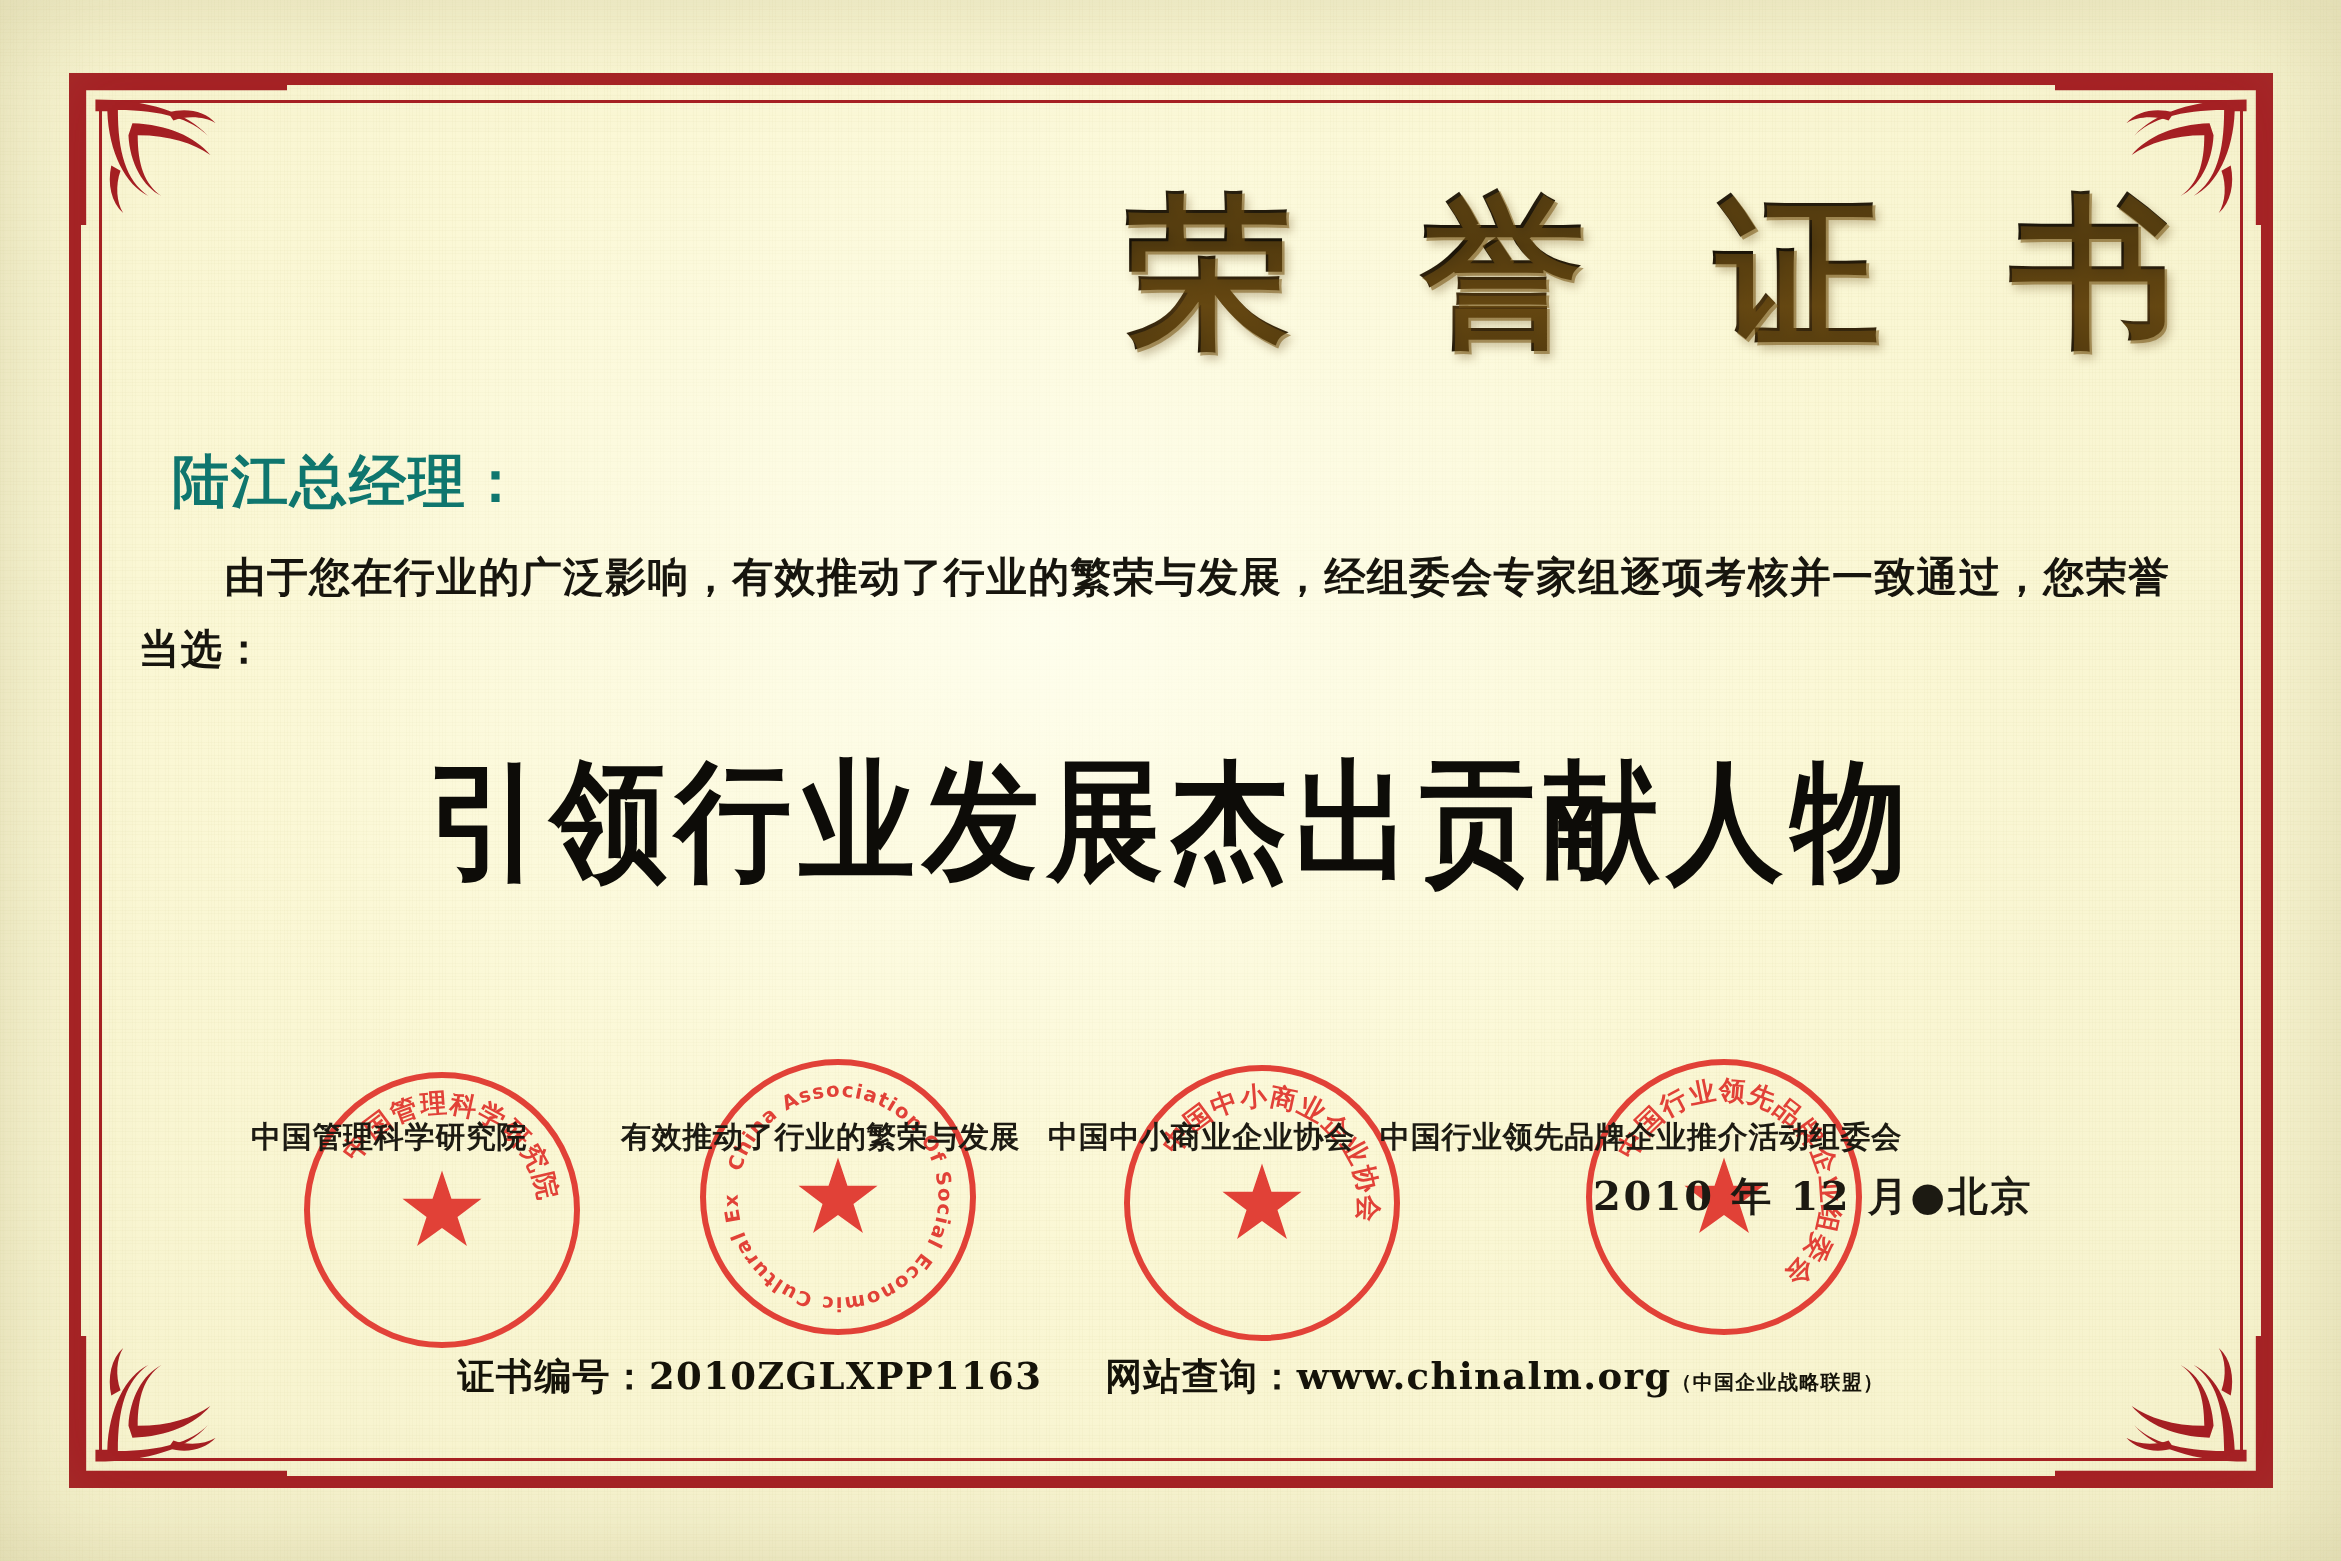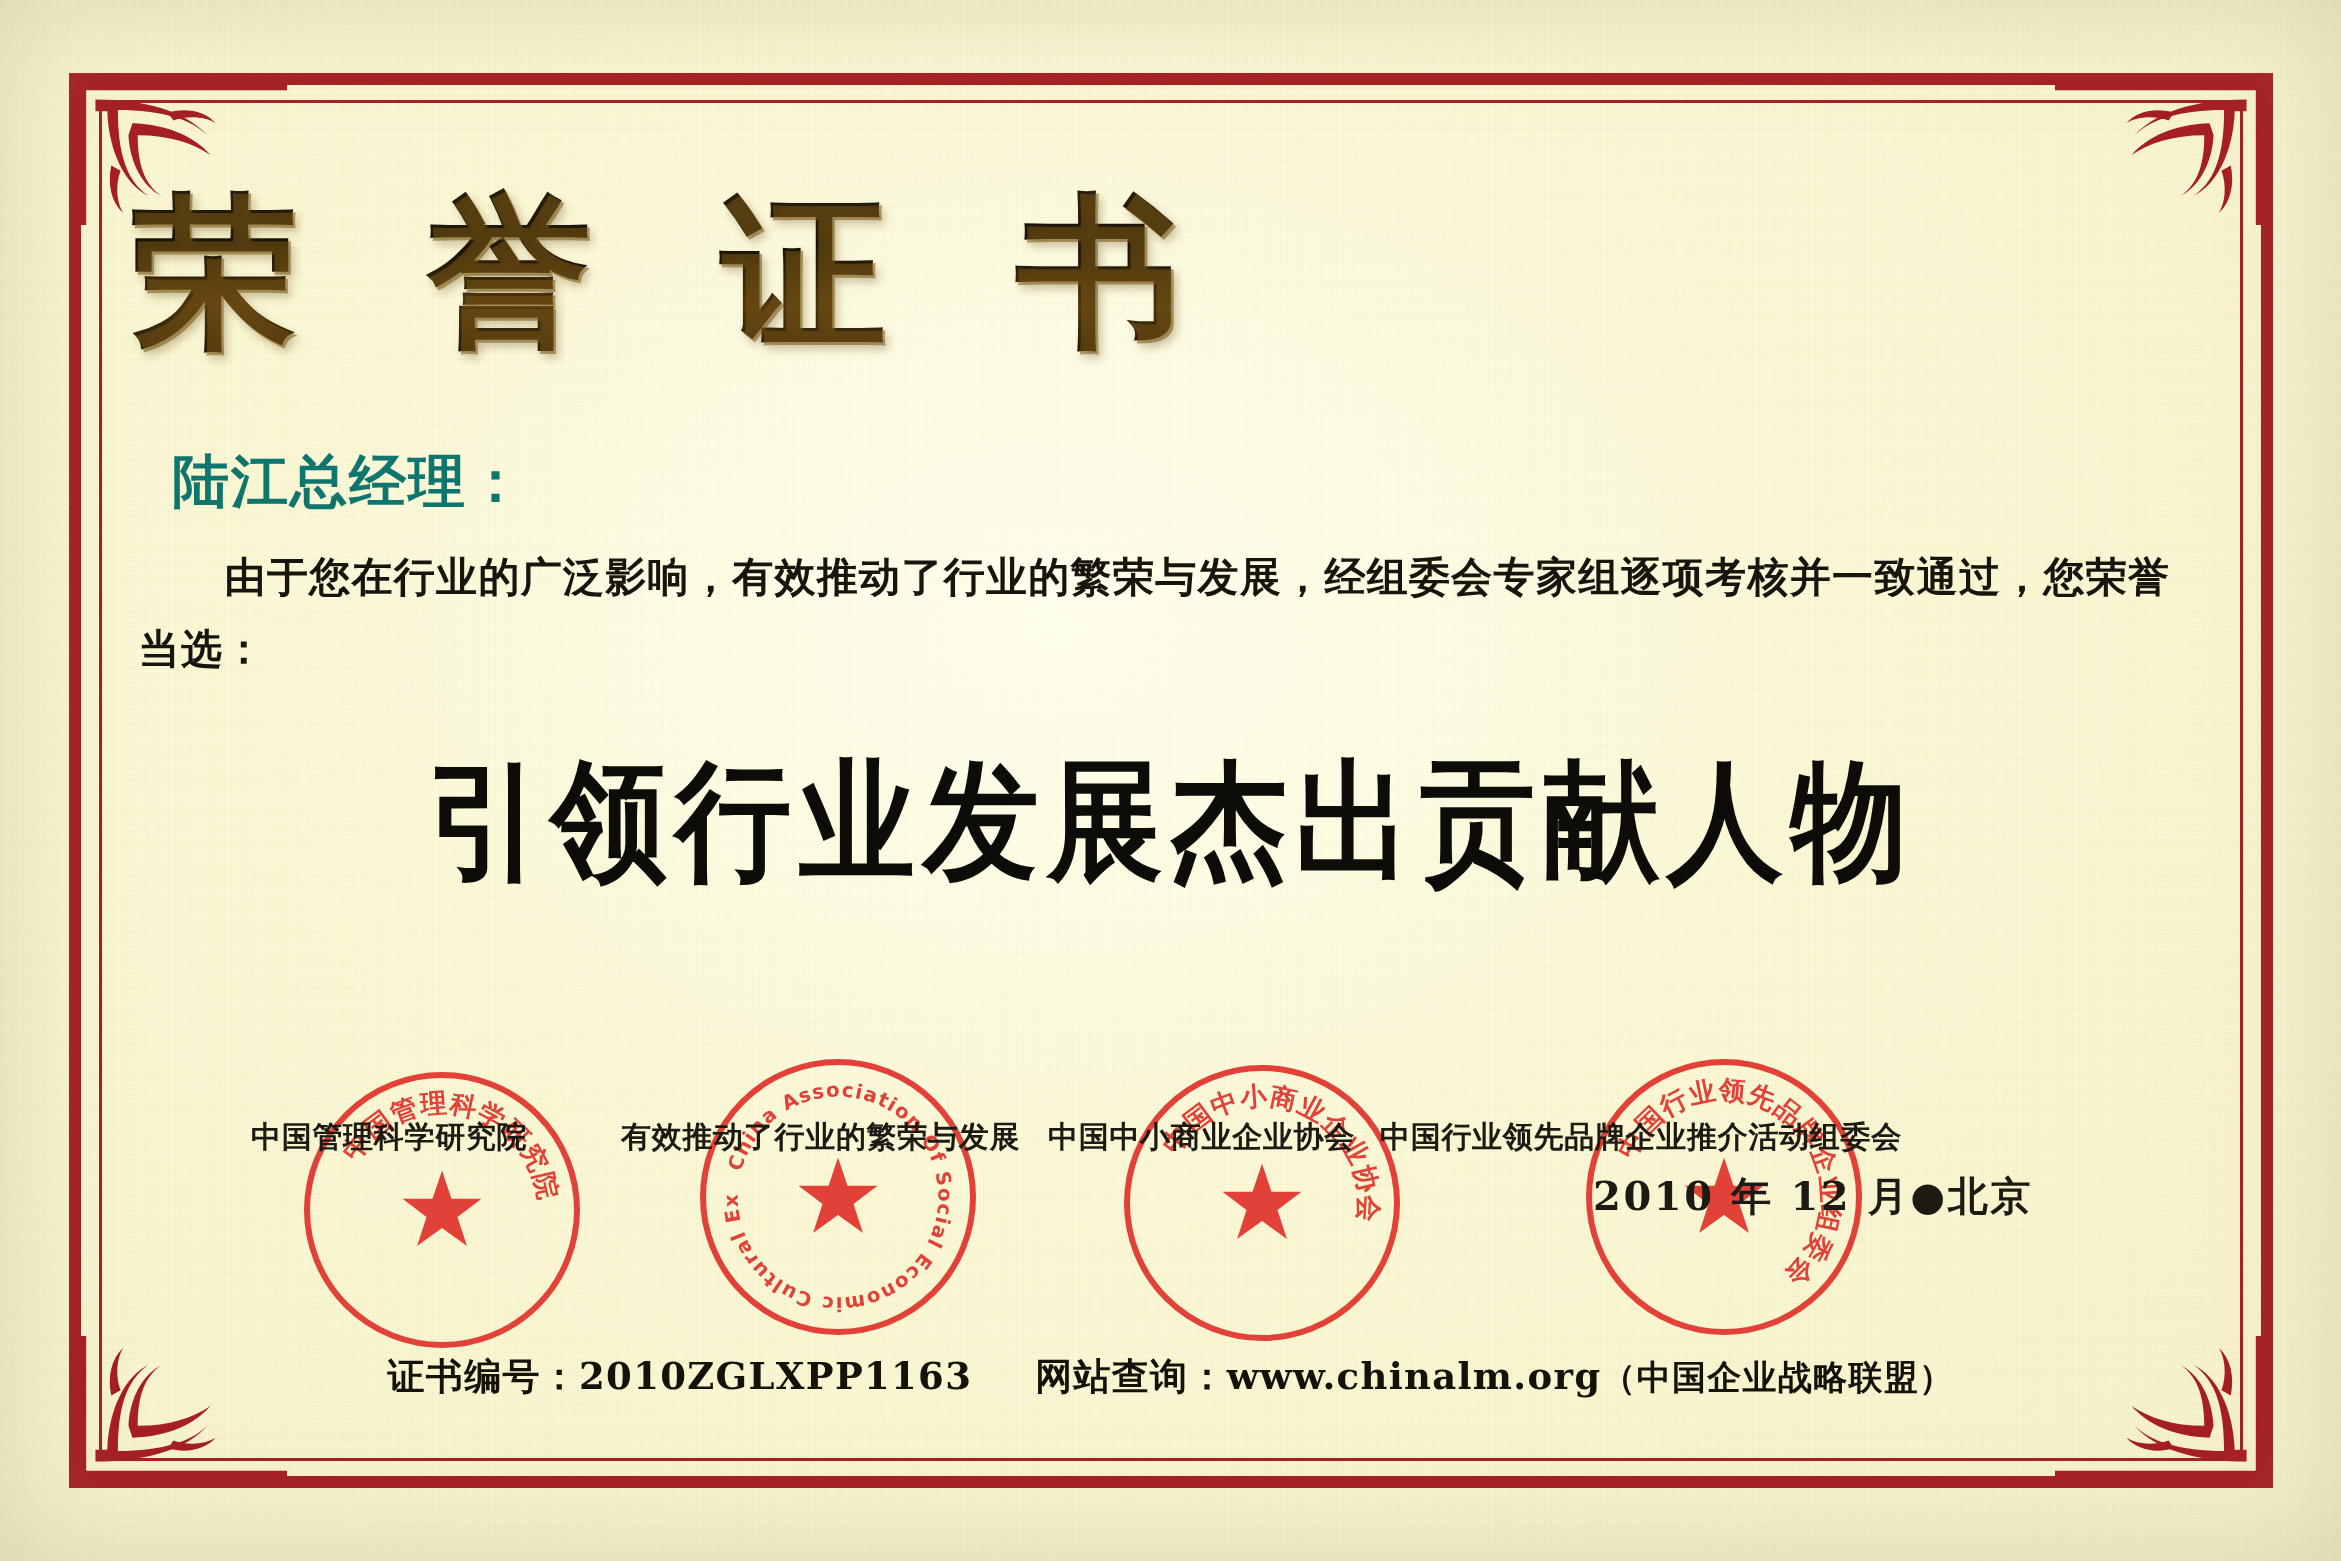--- a/index.html
+++ b/index.html
@@ -72,21 +72,21 @@
   
   .content {
     position: absolute;
     left: 132px;
     right: 132px;
     top: 119px;
     bottom: 119px;
   }
 
   .cert-title {
-    text-align: left;
+    text-align: right;
     margin-top: 66px;
     font-family: "DejaVu Serif", serif;
     font-weight: bold;
     font-size: 165px;
     letter-spacing: 36px;
     line-height: 1.05;
     color: #161208;
     text-shadow:
       2.6px 3.3px 0 rgba(120,85,20,0.55),
       5.3px 6.6px 9.3px rgba(90,60,10,0.30);
@@ -215,21 +215,21 @@
     white-space: nowrap;
   }
   .footer-item {
     font-family: "DejaVu Serif", serif;
     font-size: 37px;
     font-weight: bold;
     color: #151309;
     letter-spacing: 1.3px;
   }
   .footer-item .small {
-    font-size: 34px;
+    font-size: 20px;
     margin-top: 18px;
   }
 </style>
 </head>
 <body>
 
 <div class="page">
 
   <div class="paper-texture"></div>
 

